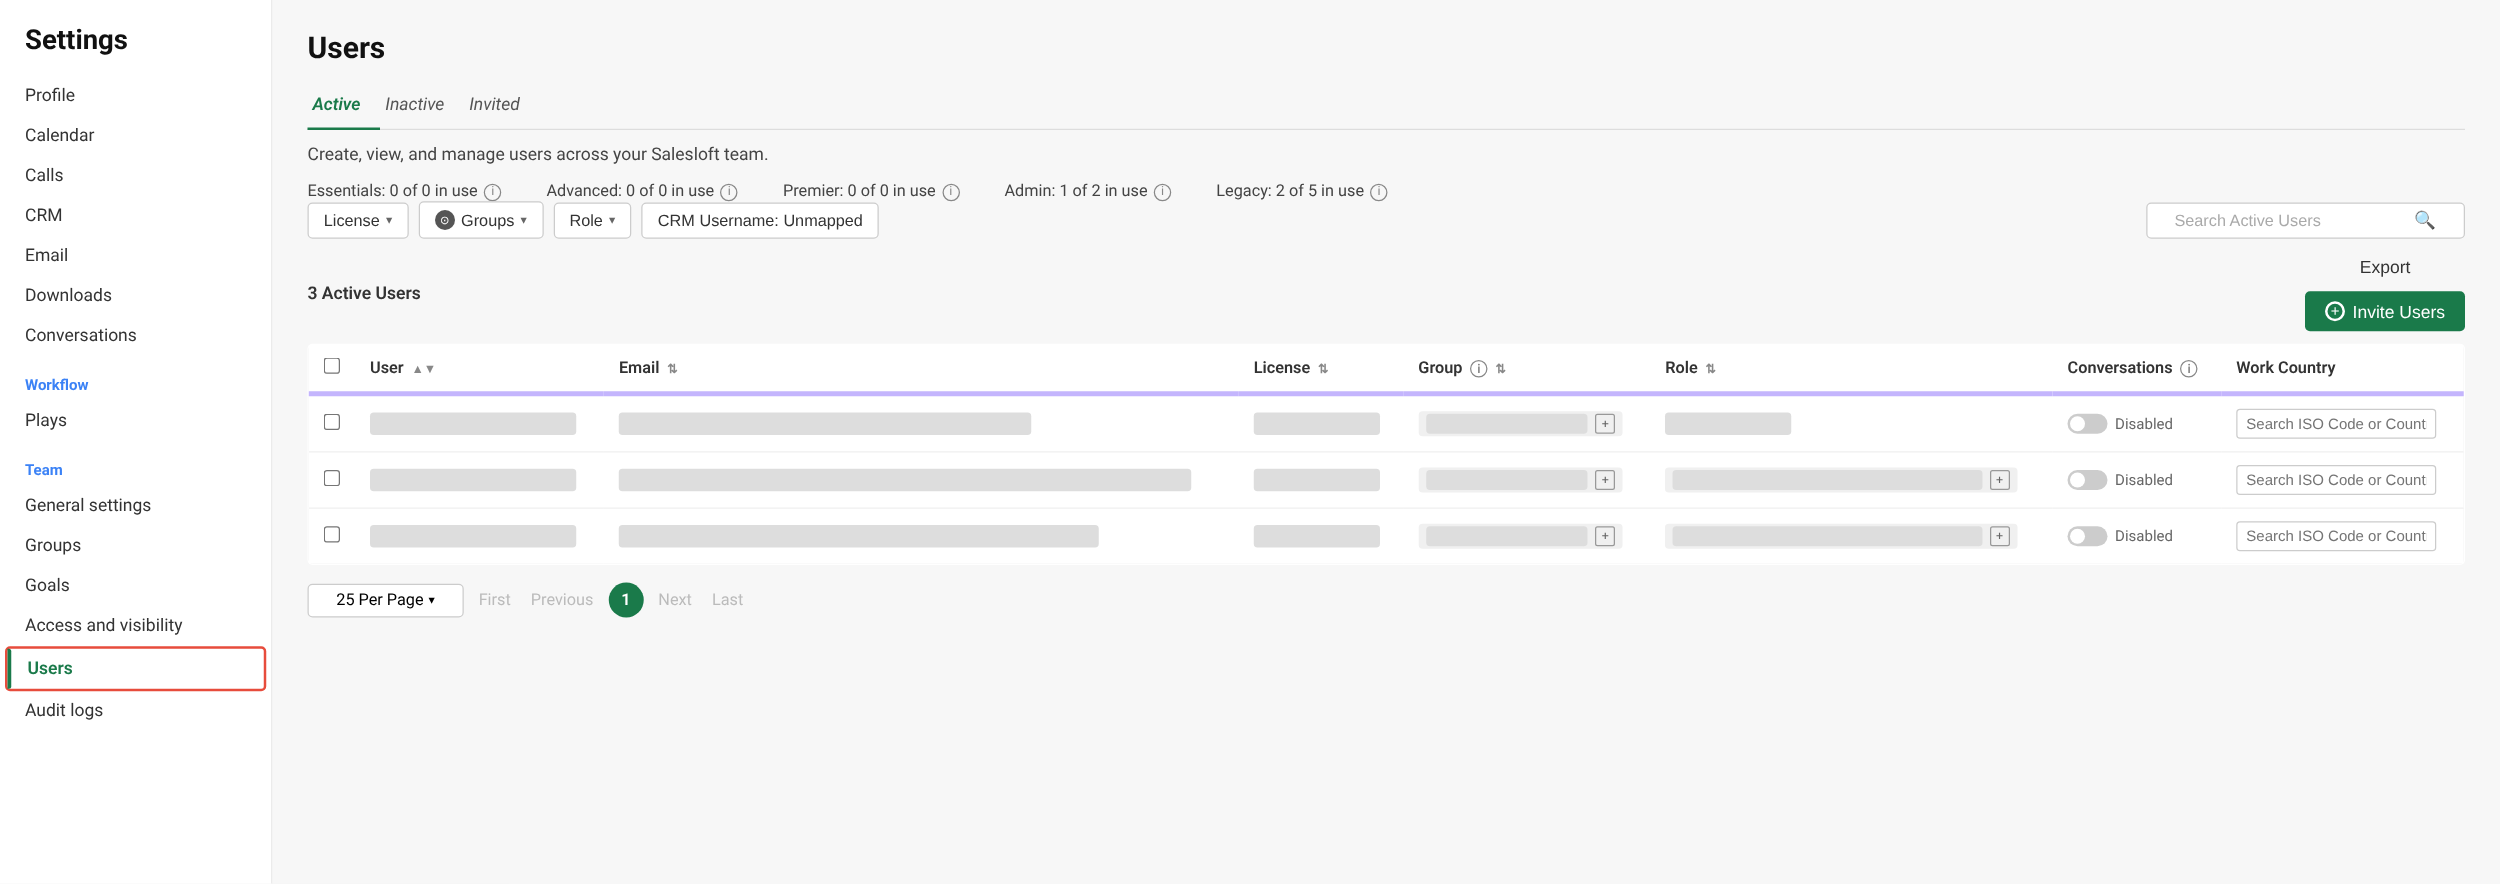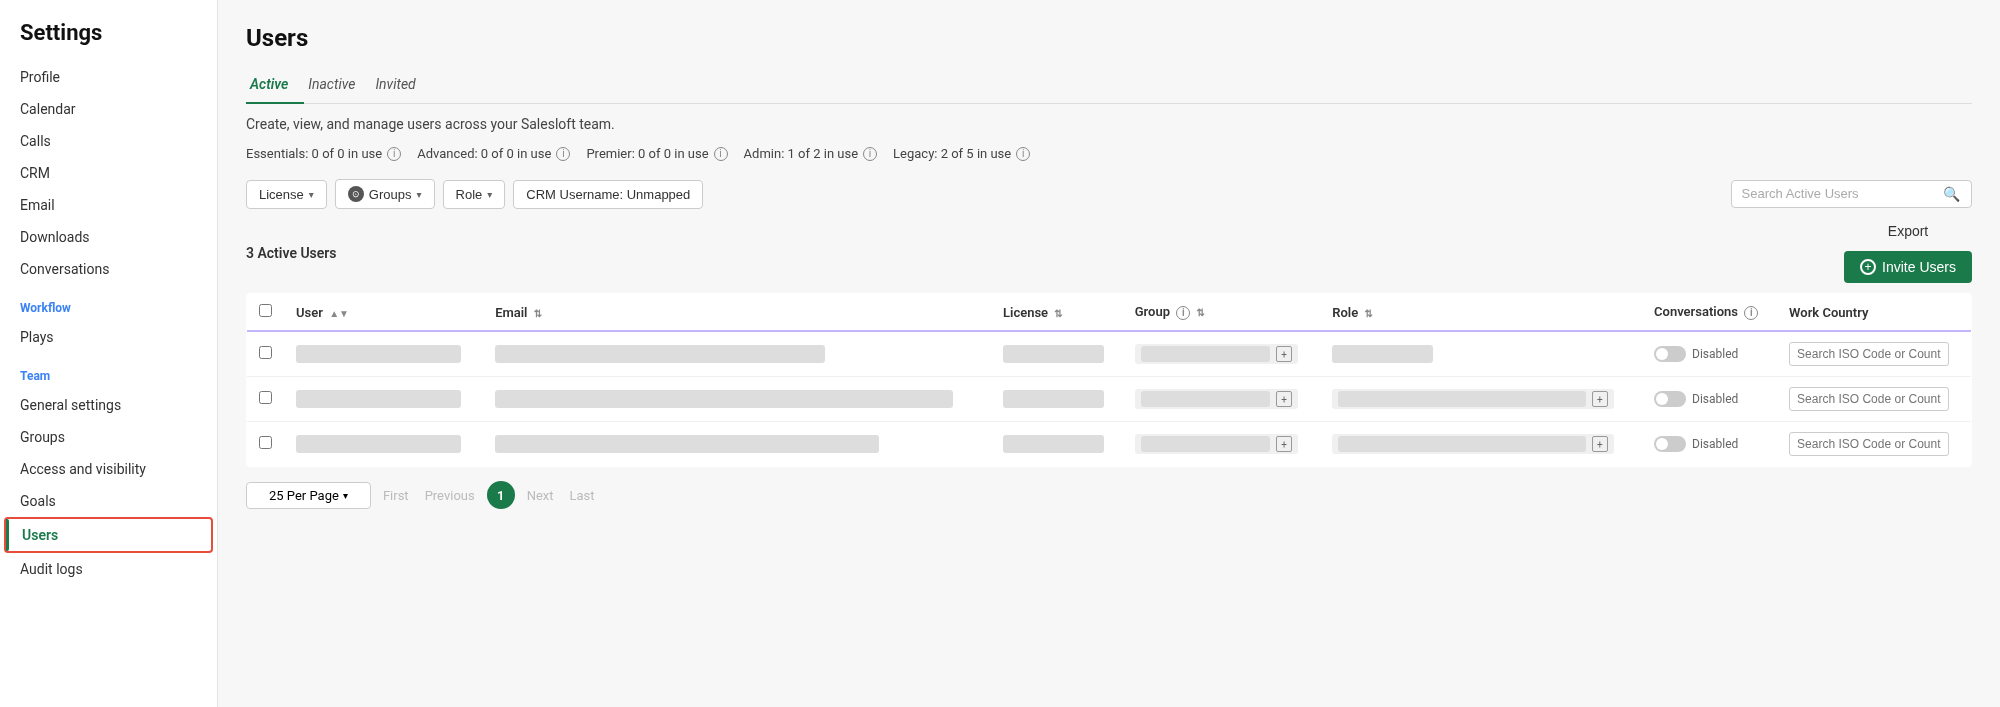--- a/index.html
+++ b/index.html
@@ -96,24 +96,23 @@
 
     .subtitle {
       font-size: 14px;
       color: #444;
       margin-bottom: 14px;
     }
 
     
     .license-bar {
       display: flex;
-      gap: 16px;
+      gap: 36px;
       font-size: 13px;
       color: #444;
-      margin-bottom: 18px;
       flex-wrap: wrap;
       align-items: center;
     }
     .license-item {
       display: flex;
       align-items: center;
       gap: 5px;
     }
     .info-icon {
       display: inline-flex;
@@ -165,26 +164,26 @@
       border: 1px solid #ccc;
       border-radius: 4px;
       background: #fff;
       cursor: pointer;
       font-size: 13px;
       color: #333;
     }
     .search-box {
       margin-left: auto;
       display: flex;
-      align-items: flex-start;
+      align-items: center;
       border: 1px solid #ccc;
       border-radius: 4px;
       background: #fff;
-      padding: 5px 10px;
-      gap: 22px;
+      padding: 5px 22px;
+      gap: 12px;
       min-width: 220px;
     }
     .search-box input {
       border: none;
       outline: none;
       font-size: 13px;
       color: #333;
       background: transparent;
       width: 180px;
     }
@@ -252,21 +251,21 @@
       border-radius: 4px;
       overflow: hidden;
       font-size: 13px;
     }
     .users-table th {
       background: #fff;
       padding: 10px 12px;
       text-align: left;
       font-weight: 600;
       color: #333;
-      border-bottom: 2px solid #c4b5fd;
+      border-bottom: 4px solid #c4b5fd;
       white-space: nowrap;
     }
     .users-table th .sort-icon { color: #888; font-size: 10px; margin-left: 3px; }
     .users-table td {
       padding: 10px 12px;
       border-bottom: 1px solid #f0f0f0;
       color: #444;
       vertical-align: middle;
     }
     .users-table tr:last-child td { border-bottom: none; }
@@ -405,22 +404,22 @@
   <a class="sidebar-item">Email</a>
   <a class="sidebar-item">Downloads</a>
   <a class="sidebar-item">Conversations</a>
 
   <div class="sidebar-section-label">Workflow</div>
   <a class="sidebar-item">Plays</a>
 
   <div class="sidebar-section-label">Team</div>
   <a class="sidebar-item">General settings</a>
   <a class="sidebar-item">Groups</a>
+  <a class="sidebar-item">Goals</a>
   <a class="sidebar-item">Access and visibility</a>
-  <a class="sidebar-item">Goals</a>
   <a class="sidebar-item active highlighted">Users</a>
   <a class="sidebar-item">Audit logs</a>
 </nav>
 
 <main id="main">
   <h1 class="page-title">Users</h1>
 
   <div class="tabs">
     <div class="tab active">Active</div>
     <div class="tab">Inactive</div>

